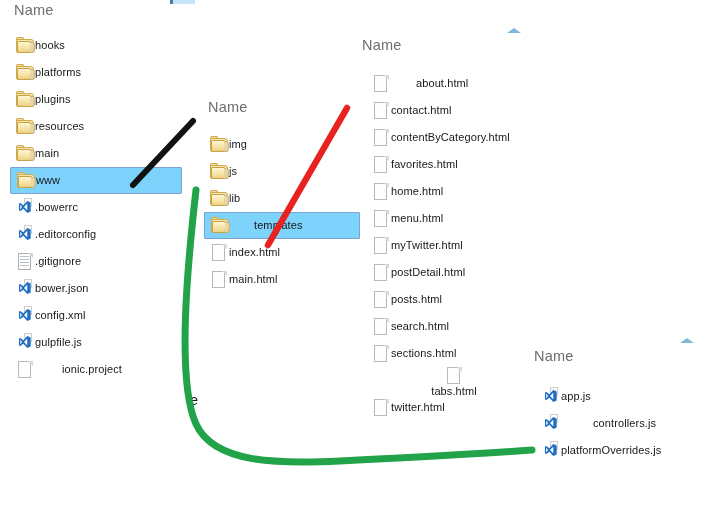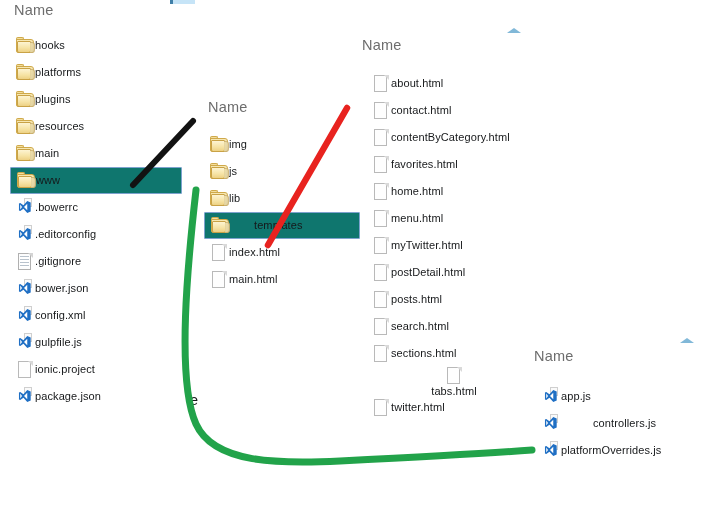--- a/index.html
+++ b/index.html
@@ -55,21 +55,21 @@
     white-space: nowrap;
   }
   .row .label {
     font-size: 11px;
     color: #16181a;
     line-height: 1;
     margin-left: 0;
     letter-spacing: 0.1px;
   }
   .row.selected {
-    background: #0f766e;
+    background: #7dd3fc;
     border: 1px solid #7da2ce;
     border-radius: 1px;
   }
   
   .icon {
     position: relative;
     width: 19px;
     height: 17px;
     flex: 0 0 19px;
   }
@@ -312,39 +312,28 @@
           <span class="ghost"></span>
           <svg class="bg" viewBox="0 0 16 16" width="14" height="14">
             <path d="M10.6 1.2 6.2 6.0 2.6 3.3 1.1 4.0v8.0l1.5 0.7 3.6-2.7 4.4 4.8 3.9-1.6V2.8z" fill="#1f6fc4"></path>
             <path d="M10.6 4.4v7.2L6.9 8z" fill="#ffffff"></path>
             <path d="M2.6 5.2 4.6 8l-2 2.8z" fill="#ffffff"></path>
           </svg>
         </span>
       <span class="label">gulpfile.js</span>
     </div>
 
-    <div class="row" style="width:172px;">
+    <div class="row" style="width:172px;gap:27px;">
       <span class="icon ic-doc">
           <span class="sheet"></span>
           <span class="corner"></span>
         </span>
       <span class="label">ionic.project</span>
     </div>
 
-    <div class="row" style="width:172px;">
-      <span class="icon ic-vs">
-          <span class="ghost"></span>
-          <svg class="bg" viewBox="0 0 16 16" width="14" height="14">
-            <path d="M10.6 1.2 6.2 6.0 2.6 3.3 1.1 4.0v8.0l1.5 0.7 3.6-2.7 4.4 4.8 3.9-1.6V2.8z" fill="#1f6fc4"></path>
-            <path d="M10.6 4.4v7.2L6.9 8z" fill="#ffffff"></path>
-            <path d="M2.6 5.2 4.6 8l-2 2.8z" fill="#ffffff"></path>
-          </svg>
-        </span>
-      <span class="label">package.json</span>
-    </div>
 
   </div>
 </div>
 
 <div class="pane" style="left:196px; top:0; width:165px; height:516px;">
   <div class="col-header" style="left:12px; top:99px;">Name</div>
   <div class="rowlist" style="left:8px; top:131px; width:156px;">
 
 
     <div class="row" style="width:156px;">
@@ -404,21 +393,21 @@
     </div>
 
   </div>
 </div>
 
 <div class="pane" style="left:362px; top:0; width:175px; height:516px;">
   <div class="col-header" style="left:0px; top:37px;">Name</div>
   <div class="sort-caret" style="left:145px; top:28px;"></div>
   <div class="rowlist" style="left:4px; top:70px; width:170px;">
 
-    <div class="row" style="width:170px;">
+    <div class="row" style="width:170px;gap:25px;">
       <span class="icon ic-doc">
           <span class="sheet"></span>
           <span class="corner"></span>
         </span>
       <span class="label">about.html</span>
     </div>
     <div class="row" style="width:170px;">
       <span class="icon ic-doc">
           <span class="sheet"></span>
           <span class="corner"></span>

